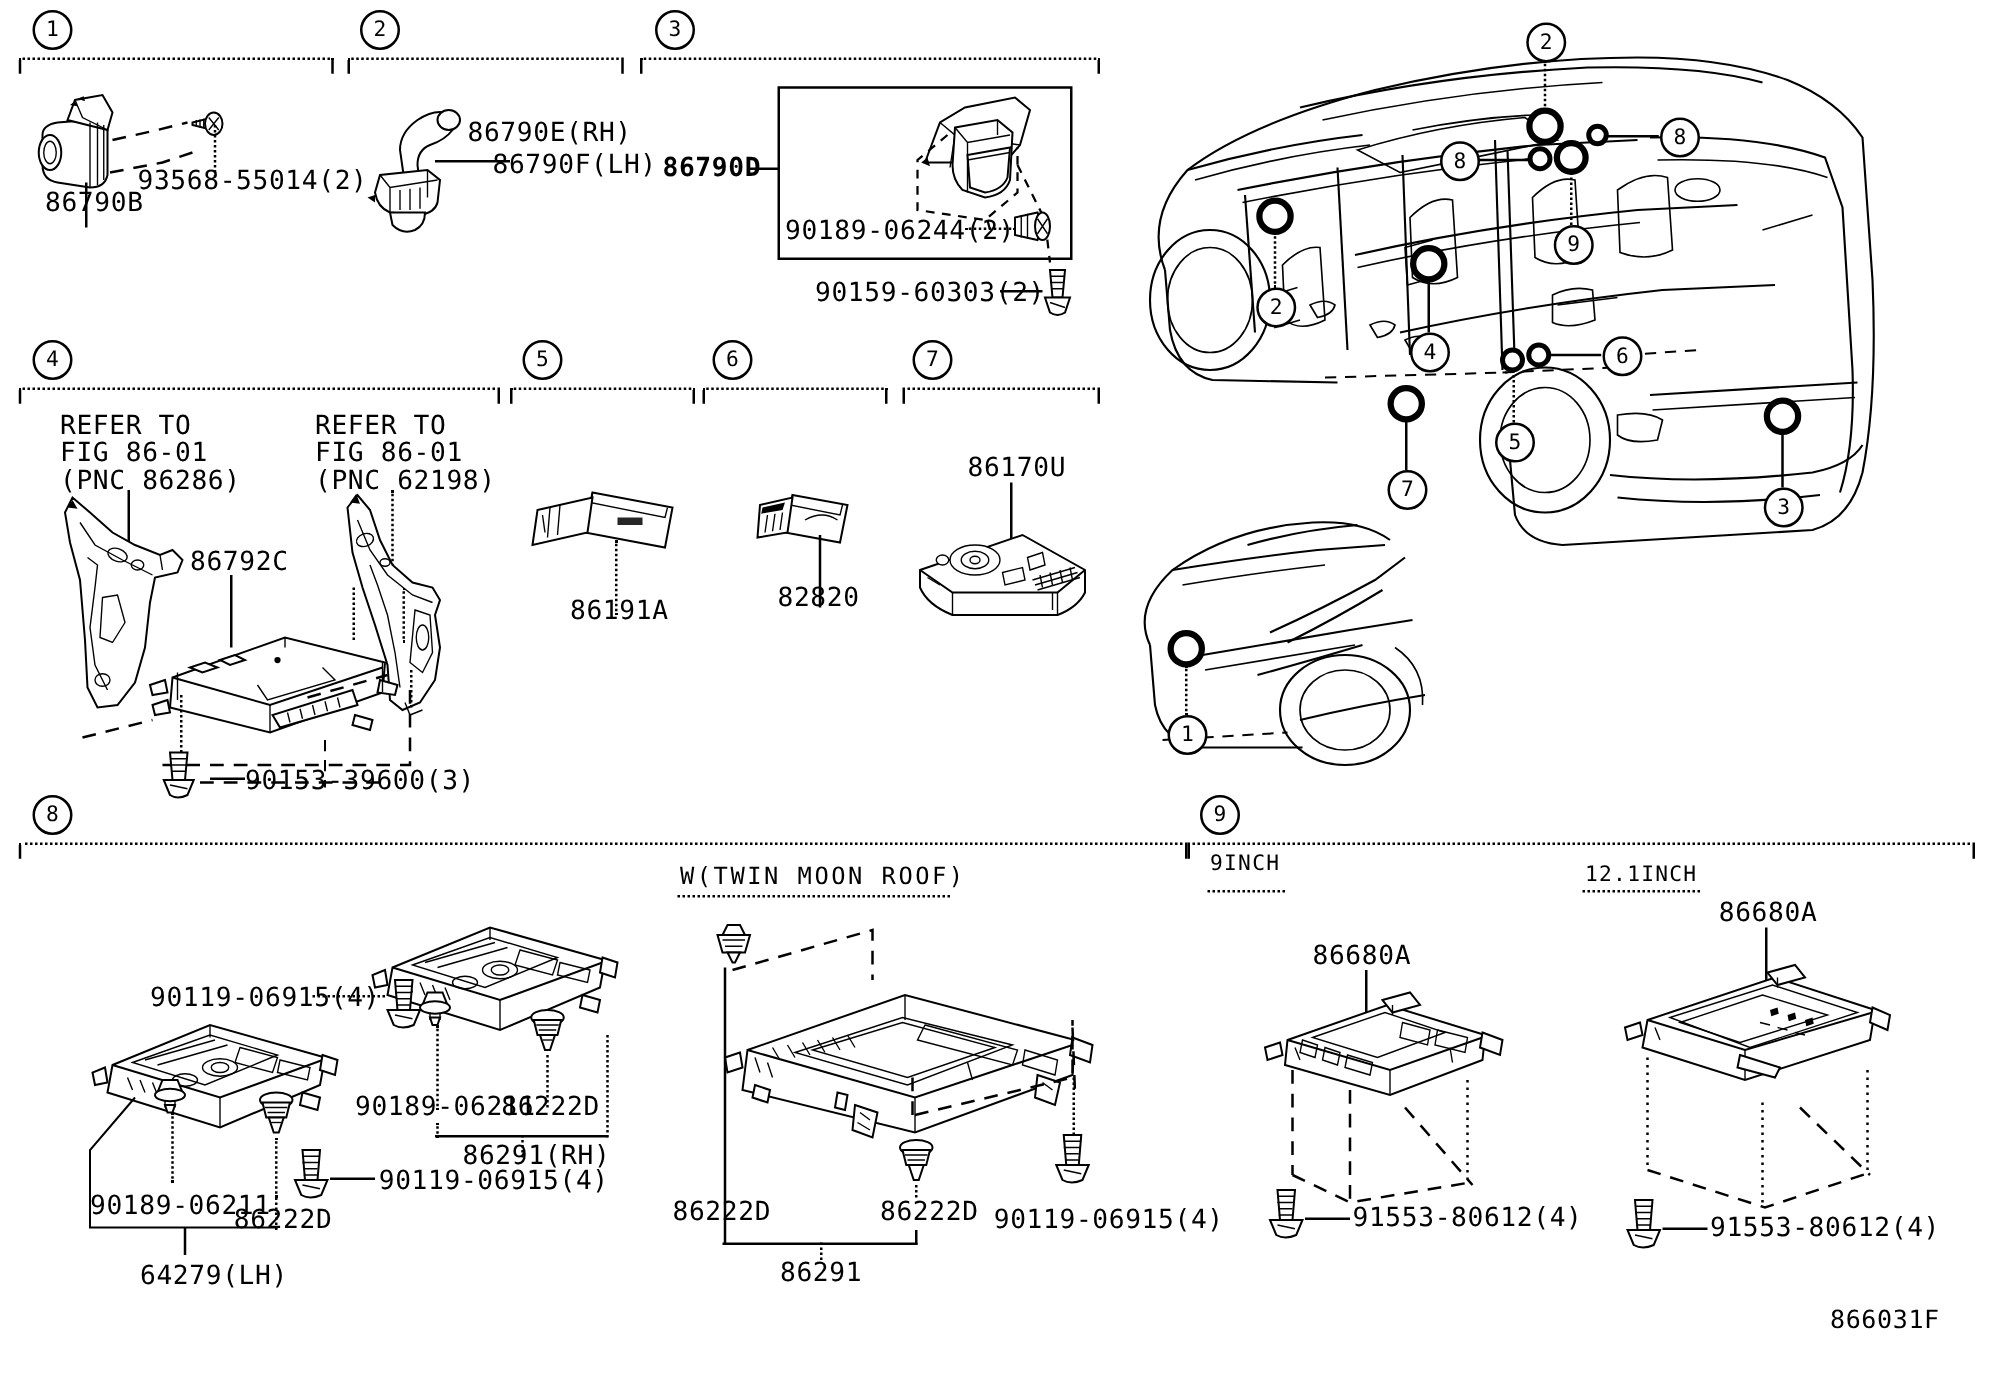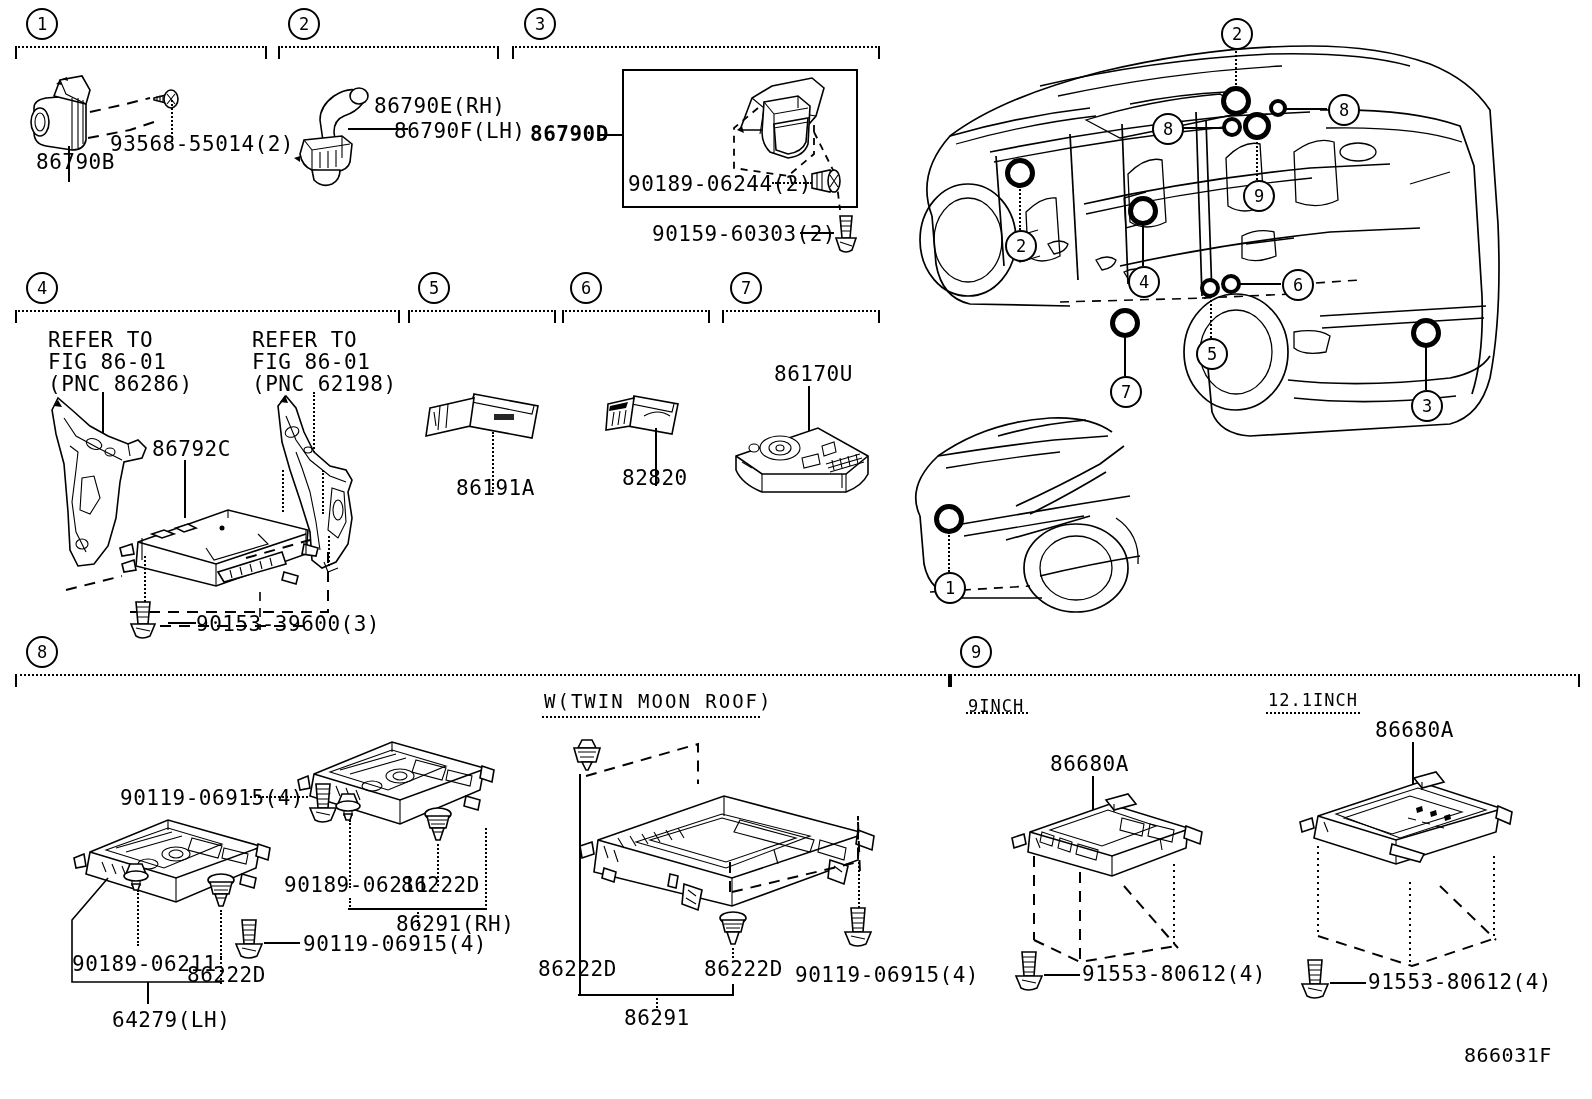--- a/index.html
+++ b/index.html
@@ -431,21 +431,21 @@
   <path class="fw" d="M12,22 L24,22 L20,34 L16,34 Z"></path>
   <path class="nf2" d="M14,26 L22,26"></path>
 </svg>
 <div class="vdot" style="left:437px;top:844px;height:42px;"></div>
 <div class="lbl" style="left:401px;top:873px;">86222D</div>
 
 <div class="vdot" style="left:349px;top:898px;height:12px;"></div>
 <div class="vdot" style="left:485px;top:828px;height:82px;"></div>
 <div class="hline" style="left:348px;top:908px;width:138px;"></div>
 <div class="vdot" style="left:417px;top:908px;height:18px;"></div>
-<div class="lbl" style="left:396px;top:912px;">86291(RH)</div>
+<div class="lbl" style="left:370px;top:912px;">86291(RH)</div>
 
 <svg style="left:72px;top:806px;width:200px;height:112px;">
   <path class="fw" d="M18,46 L96,14 L188,40 L184,62 L104,96 L14,68 Z"></path>
   <path class="nf" d="M18,46 L104,72 L186,42"></path>
   <path class="nf2" d="M104,72 L104,96"></path>
   <path class="fw2" d="M34,44 L96,22 L150,38 L92,62 Z"></path>
   <path class="nf2" d="M44,42 L100,26 M54,46 L110,30"></path>
   <ellipse class="nf2" cx="104" cy="48" rx="14" ry="7"></ellipse>
   <ellipse class="nf2" cx="104" cy="48" rx="7" ry="4"></ellipse>
   <ellipse class="nf2" cx="76" cy="58" rx="10" ry="5"></ellipse>
@@ -554,21 +554,21 @@
 </svg>
 <div class="vdot" style="left:858px;top:862px;height:46px;"></div>
 <div class="lbl" style="left:795px;top:963px;">90119-06915(4)</div>
 
 <div class="vline" style="left:579px;top:984px;height:12px;"></div>
 <div class="vline" style="left:732px;top:984px;height:12px;"></div>
 <div class="hline" style="left:578px;top:994px;width:156px;"></div>
 <div class="vdot" style="left:656px;top:994px;height:14px;"></div>
 <div class="lbl" style="left:624px;top:1006px;">86291</div>
 
-<div class="lbl sm" style="left:968px;top:696px;letter-spacing:1px;text-align:right;">9INCH</div>
+<div class="lbl sm" style="left:968px;top:681px;letter-spacing:1px;text-align:right;">9INCH</div>
 <div class="ul" style="left:966px;top:712px;width:62px;"></div>
 
 <div class="lbl sm" style="left:1268px;top:690px;letter-spacing:1px;">12.1INCH</div>
 <div class="ul" style="left:1266px;top:712px;width:94px;"></div>
 
 <div class="lbl" style="left:1050px;top:752px;">86680A</div>
 <div class="vline" style="left:1092px;top:776px;height:46px;"></div>
 
 <svg style="left:1010px;top:778px;width:200px;height:110px;">
   <path class="fw" d="M20,54 L100,26 L178,50 L176,70 L102,98 L18,74 Z"></path>

